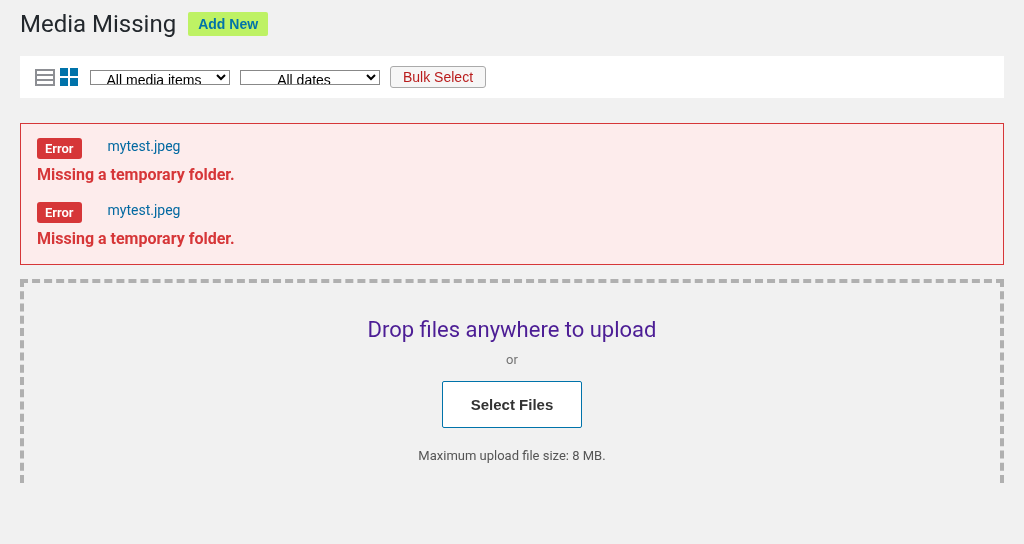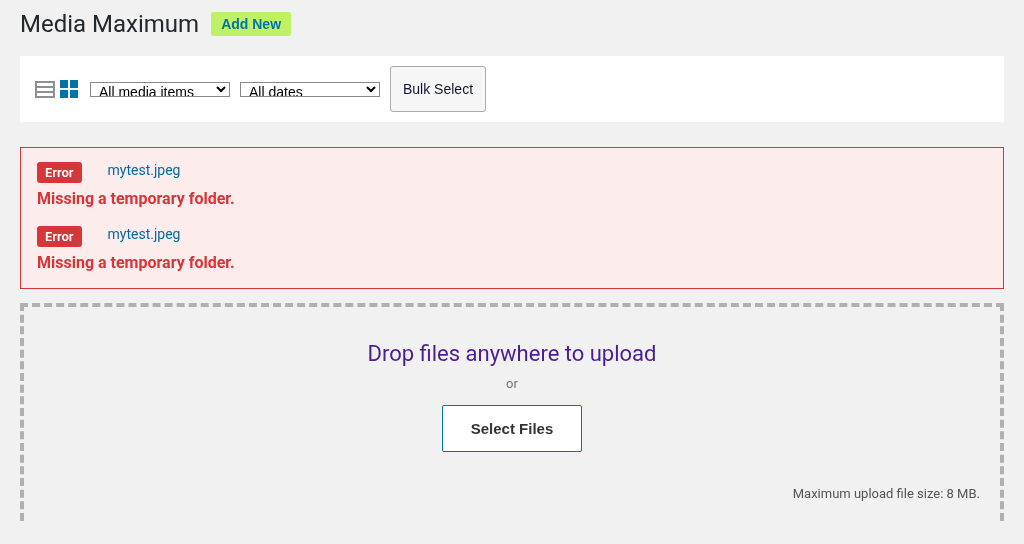--- a/index.html
+++ b/index.html
@@ -55,26 +55,27 @@
     cursor: pointer;
   }
   .view-btn svg { display: block; }
   .select-field {
     height: 15px;
     border: 1px solid #888;
     background: #fff;
     font-size: 14px;
     padding: 0 4px;
     min-width: 140px;
+    text-align: center;
   }
   .bulk-btn {
-    height: 46px;
+    height: 22px;
     border: 1px solid #aaa;
     background: #f6f6f6;
-    color: #0f172a;
+    color: #b91c1c;
     font-size: 14px;
     padding: 0 12px;
     cursor: pointer;
     border-radius: 3px;
   }
   .error-notice {
     margin-top: 25px;
     border: 1px solid #d63638;
     background: #fdecec;
     padding: 14px 16px 16px 16px;
@@ -127,33 +128,32 @@
     border: 1px solid #0073aa;
     background: #fff;
     color: #333;
     font-size: 15px;
     font-weight: 700;
     padding: 14px 28px;
     cursor: pointer;
     border-radius: 2px;
   }
   .max-size {
-    margin-top: 34px;
+    margin-top: 20px;
     font-size: 13px;
     color: #555;
-    text-align: right;
   }
 </style>
 </head>
 <body>
 
 <div class="wrap">
 
   <div class="header">
-    <h1 class="page-title">Media Maximum</h1>
+    <h1 class="page-title">Media Missing</h1>
     <button class="add-new">Add New</button>
   </div>
 
   <div class="toolbar">
     <div class="view-toggle">
       <div class="view-btn">
         <svg width="20" height="20" viewBox="0 0 20 20">
           <g fill="none" stroke="#8d8f94" stroke-width="2">
             <line x1="1" y1="3" x2="19" y2="3"></line>
             <line x1="1" y1="8" x2="19" y2="8"></line>

